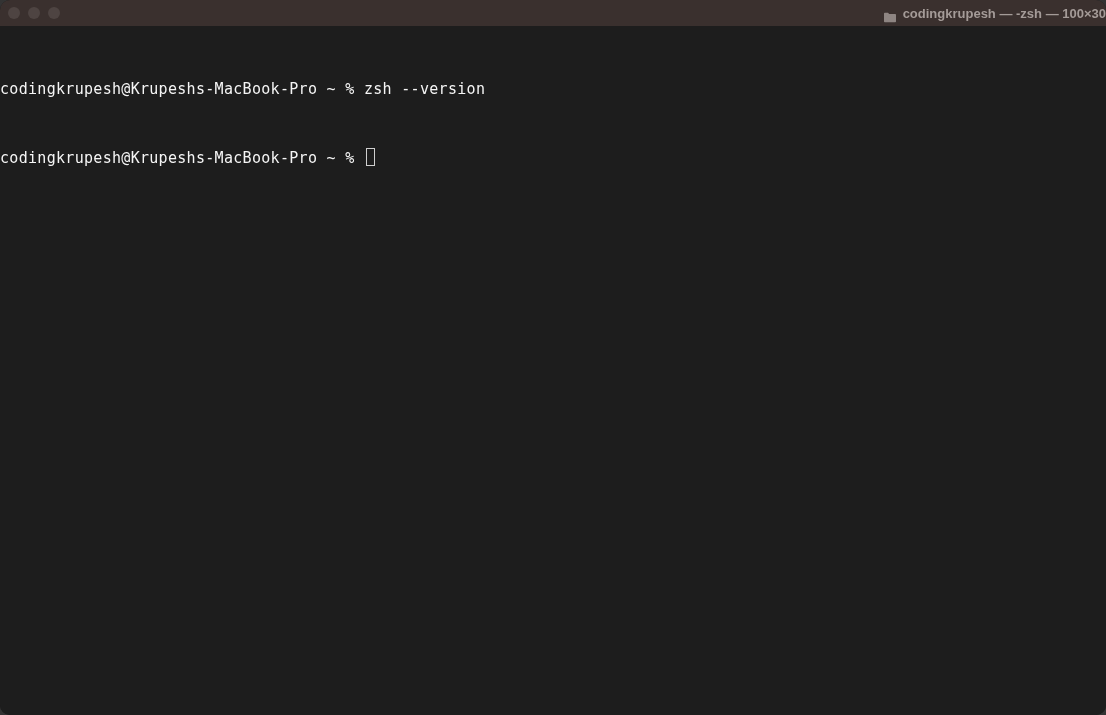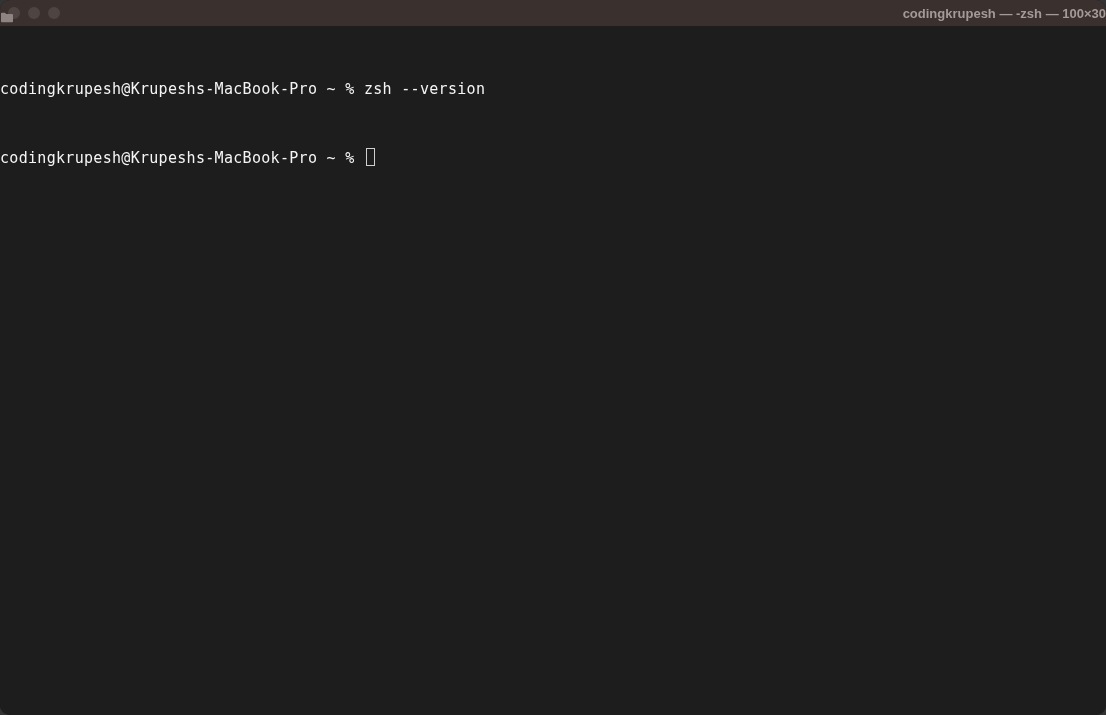--- a/index.html
+++ b/index.html
@@ -42,21 +42,21 @@
       height: 12px;
       border-radius: 50%;
       background: #4e4442;
     }
     .title-center {
       position: absolute;
       left: 0;
       right: 0;
       display: flex;
       align-items: center;
-      justify-content: space-between;
+      justify-content: flex-end;
       gap: 6px;
       pointer-events: none;
     }
     .folder-icon {
       width: 14px;
       height: 11px;
       display: inline-block;
     }
     .title-text {
       color: #a49b98;

